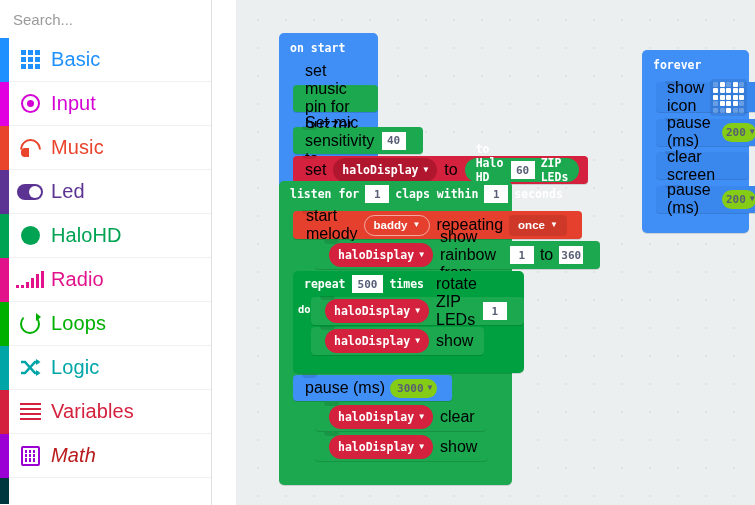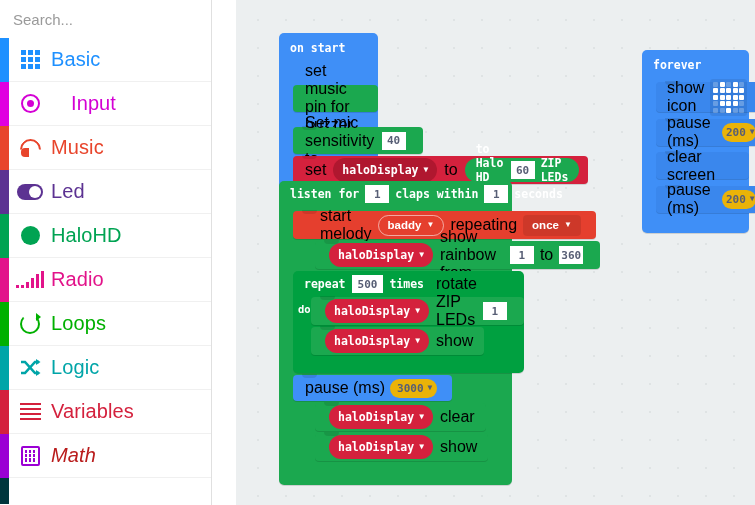--- a/index.html
+++ b/index.html
@@ -140,21 +140,21 @@
   .num {
     display: inline-flex; align-items: center; justify-content: center;
     background: #fff; color: #575e75;
     border-radius: 0; height: 18px; min-width: 24px;
     padding: 0 6px; margin: 0 6px;
     font-size: 11px; font-weight: 700;
     font-family: "DejaVu Sans Mono", monospace;
   }
   .numdd {
     display: inline-flex; align-items: center; justify-content: center;
-    background: #eab308; color: #575e75;
+    background: #84cc16; color: #575e75;
     border-radius: 11px; height: 19px; min-width: 34px;
     padding: 0 5px 0 7px; margin: 0 5px;
     font-size: 11px; font-weight: 700; gap: 4px;
     font-family: "DejaVu Sans Mono", monospace;
   }
   .vardd {
     display: inline-flex; align-items: center; gap: 5px;
     background: #d4213d; color: #fff;
     border-radius: 13px; height: 22px;
     padding: 12px 9px; margin: 0 7px;
@@ -232,21 +232,21 @@
           </span>
           <span class="lbl" style="color: rgb(30, 144, 255);">Basic</span>
         </div>
         <div class="cat">
           <span class="strip" style="background: rgb(224, 0, 224);"></span>
           <span class="ico" style="color: rgb(212, 0, 212);">
             <span class="ic-ring">
               <i></i>
             </span>
           </span>
-          <span class="lbl" style="color: rgb(212, 0, 212); margin-left: 20px;">Input</span>
+          <span class="lbl" style="color: rgb(212, 0, 212);">Input</span>
         </div>
         <div class="cat">
           <span class="strip" style="background: rgb(232, 69, 44);"></span>
           <span class="ico" style="color: rgb(232, 69, 44);">
             <span class="ic-head">
               <span class="arc"></span>
               <span class="cup"></span>
             </span>
           </span>
           <span class="lbl" style="color: rgb(232, 69, 44);">Music</span>
@@ -378,21 +378,21 @@
         <span class="hat">listen for</span>
         <span class="num">1</span>
         <span class="hat">claps within</span>
         <span class="num">1</span>
         <span class="hat">seconds</span>
       </div>
 
       <div style="padding-left:14px;">
 
         
-        <div class="row rm shadow" style="padding:0 9px 0 27px; height:28px;">
+        <div class="row rm shadow" style="padding:0 9px 0 13px; height:28px;">
           <span>start melody</span>
           <span class="mdd">
             <span>baddy</span>
             <span class="caret">▼</span>
           </span>
           <span>repeating</span>
           <span class="mdd sq">
             <span>once</span>
             <span class="caret">▼</span>
           </span>

